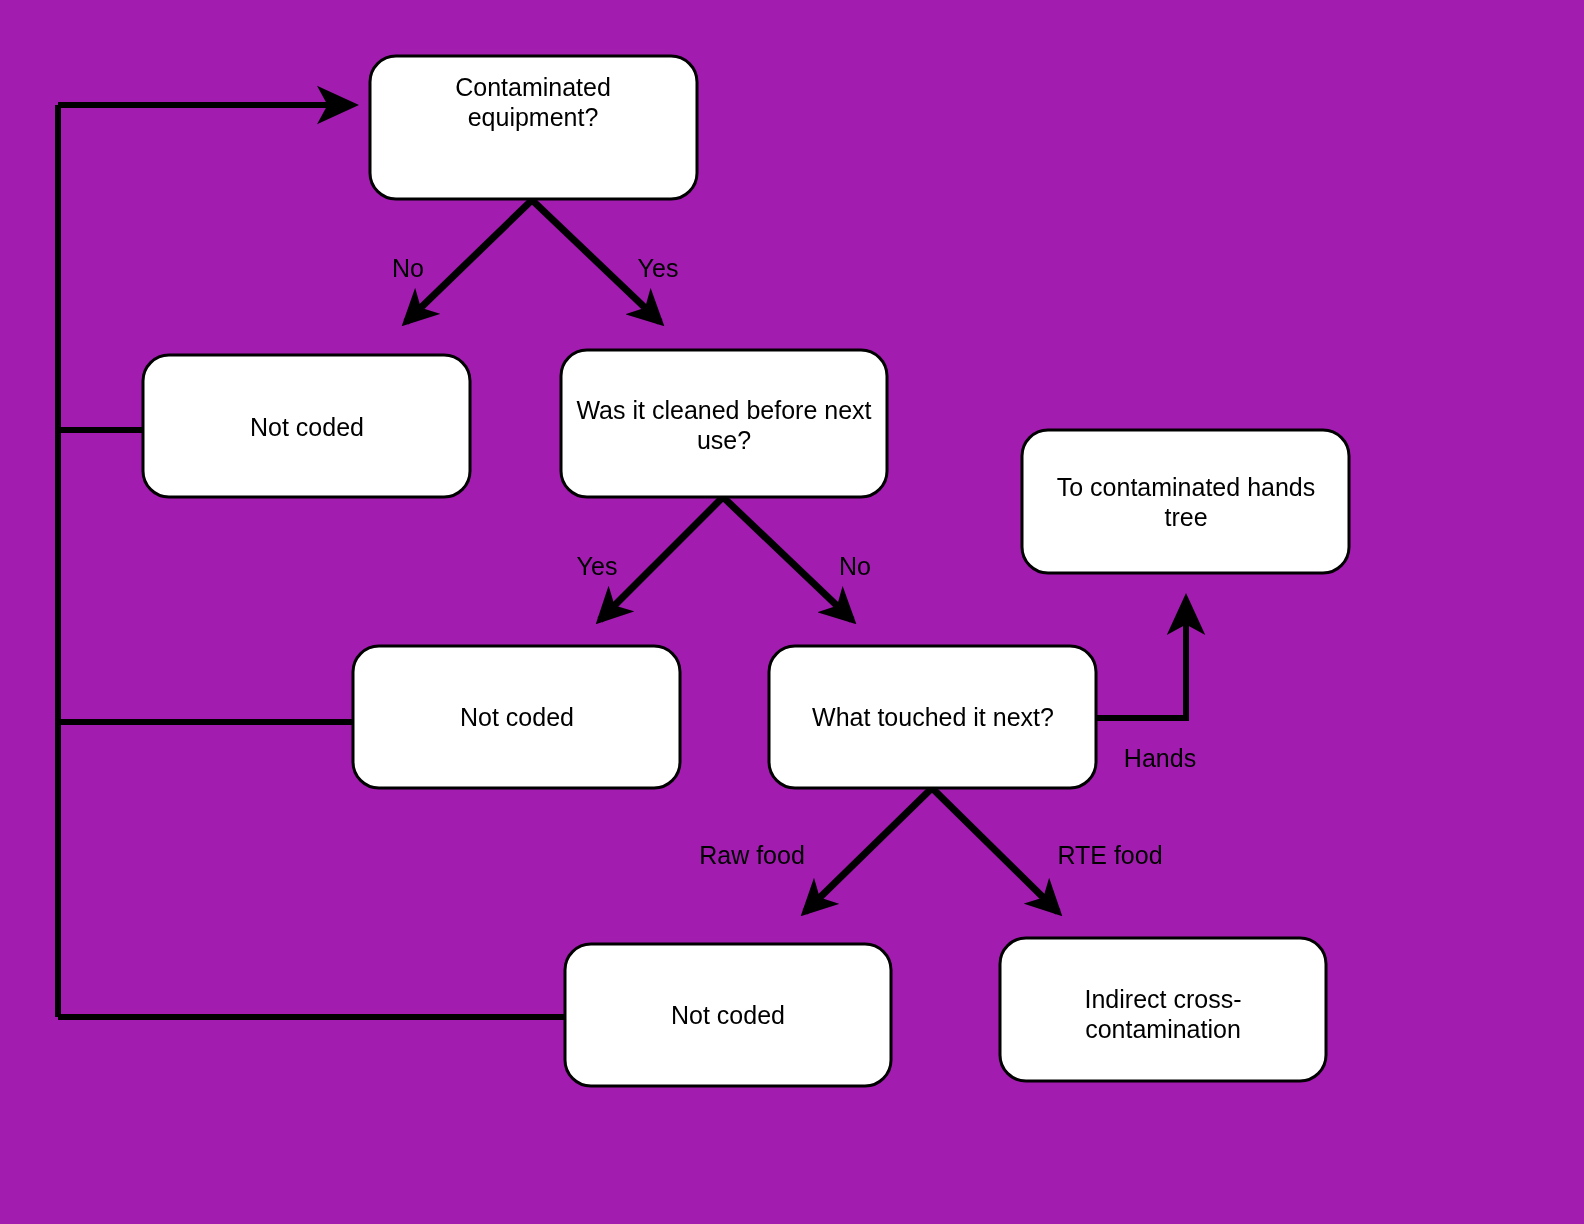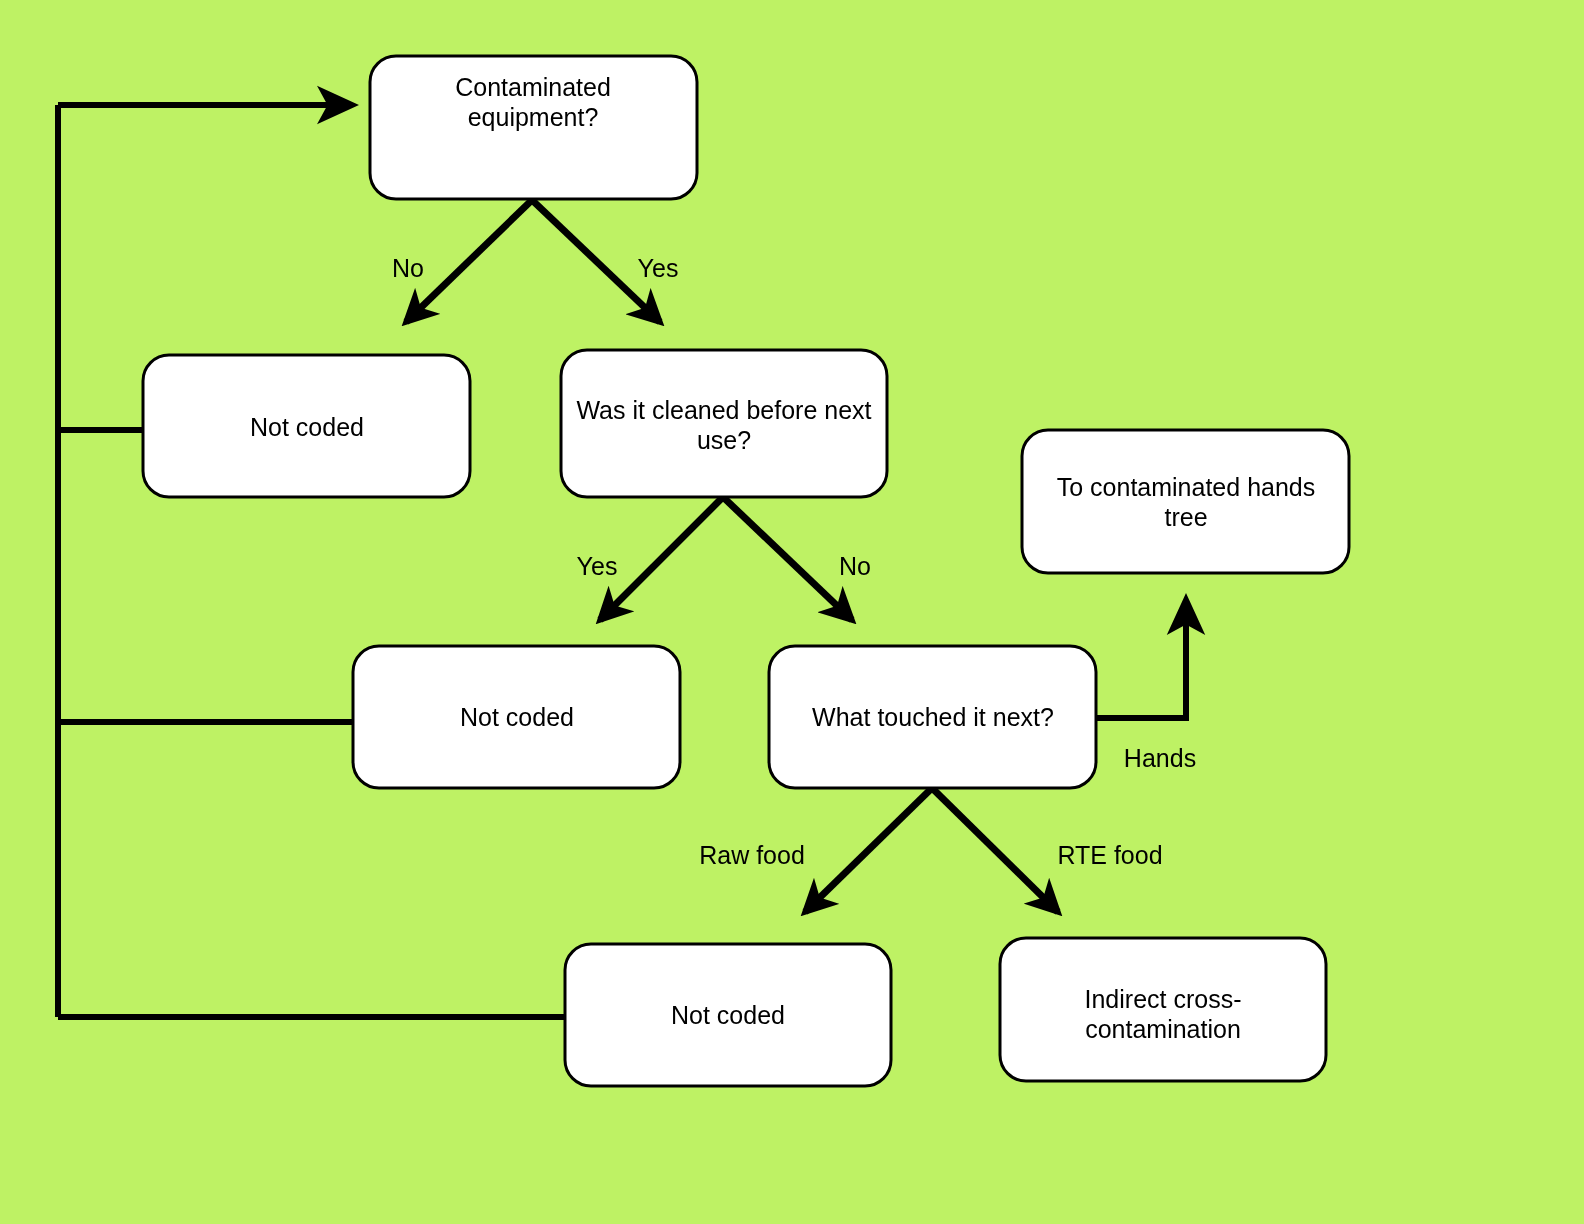--- a/index.html
+++ b/index.html
@@ -7,21 +7,21 @@
     padding: 0;
     background: #ffffff;
   }
   body {
     font-family: "Liberation Sans", sans-serif;
   }
   #canvas {
     position: relative;
     width: 1584px;
     height: 1224px;
-    background: #bef264;
+    background: #a21caf;
     overflow: hidden;
   }
   #flow-svg {
     position: absolute;
     left: 0;
     top: 0;
     width: 1584px;
     height: 1224px;
   }
   .node-label {

